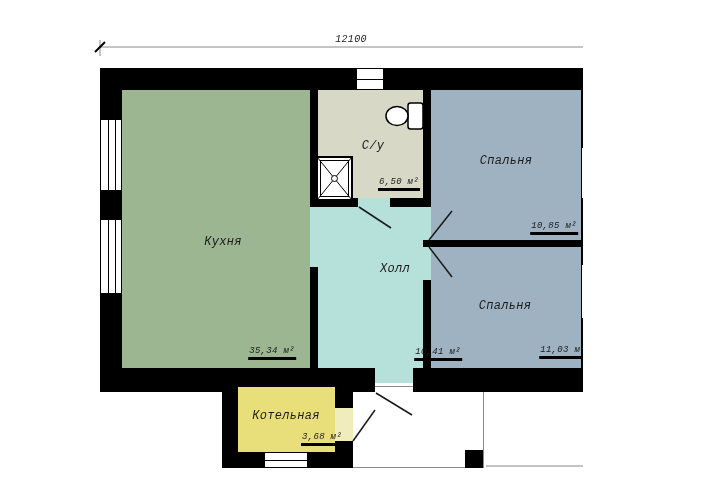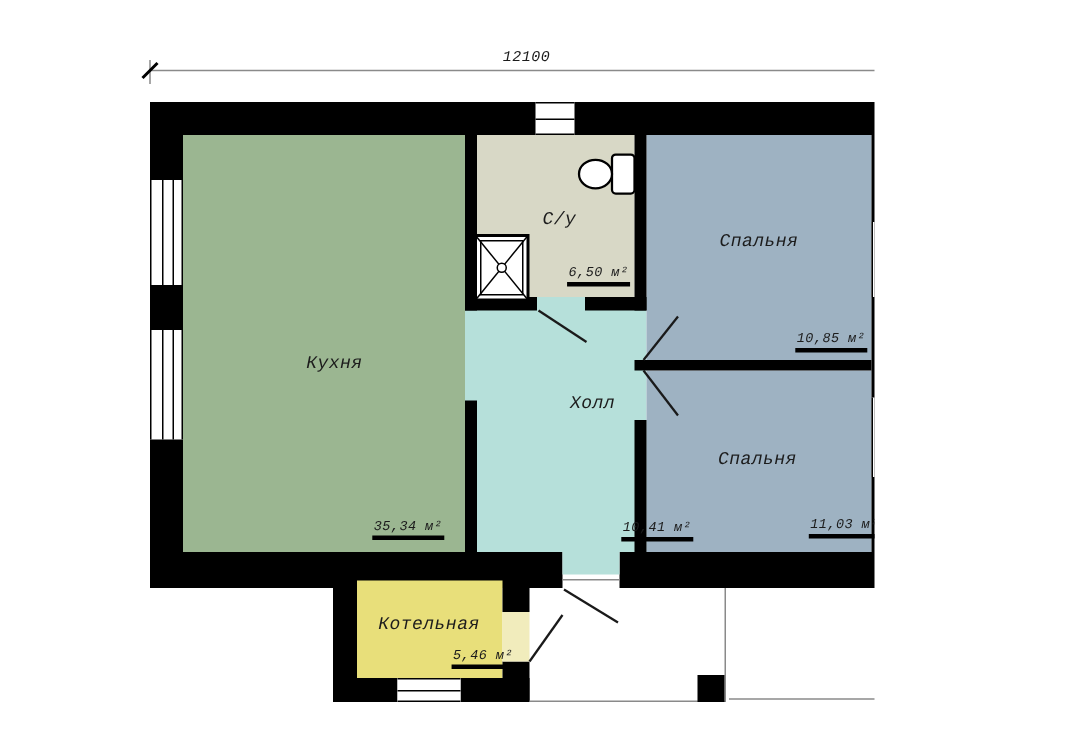--- a/index.html
+++ b/index.html
@@ -127,15 +127,15 @@
   <div class="lbl" style="left:506px;top:161px;">Спальня</div>
   <div class="lbl area" style="left:554px;top:228px;">10,85 м²</div>
 
   <div class="lbl" style="left:374px;top:269px;margin-left:21px;">Холл</div>
   <div class="lbl area" style="left:399px;top:354px;margin-left:39px;">10,41 м²</div>
 
   <div class="lbl" style="left:505px;top:306px;">Спальня</div>
   <div class="lbl area" style="left:553px;top:352px;margin-left:10px;">11,03 м²</div>
 
   <div class="lbl" style="left:286px;top:416px;">Котельная</div>
-  <div class="lbl area" style="left:322px;top:439px;">5,46 м²</div>
+  <div class="lbl area" style="left:322px;top:439px;">3,68 м²</div>
 
 </div>
 
 </body></html>

